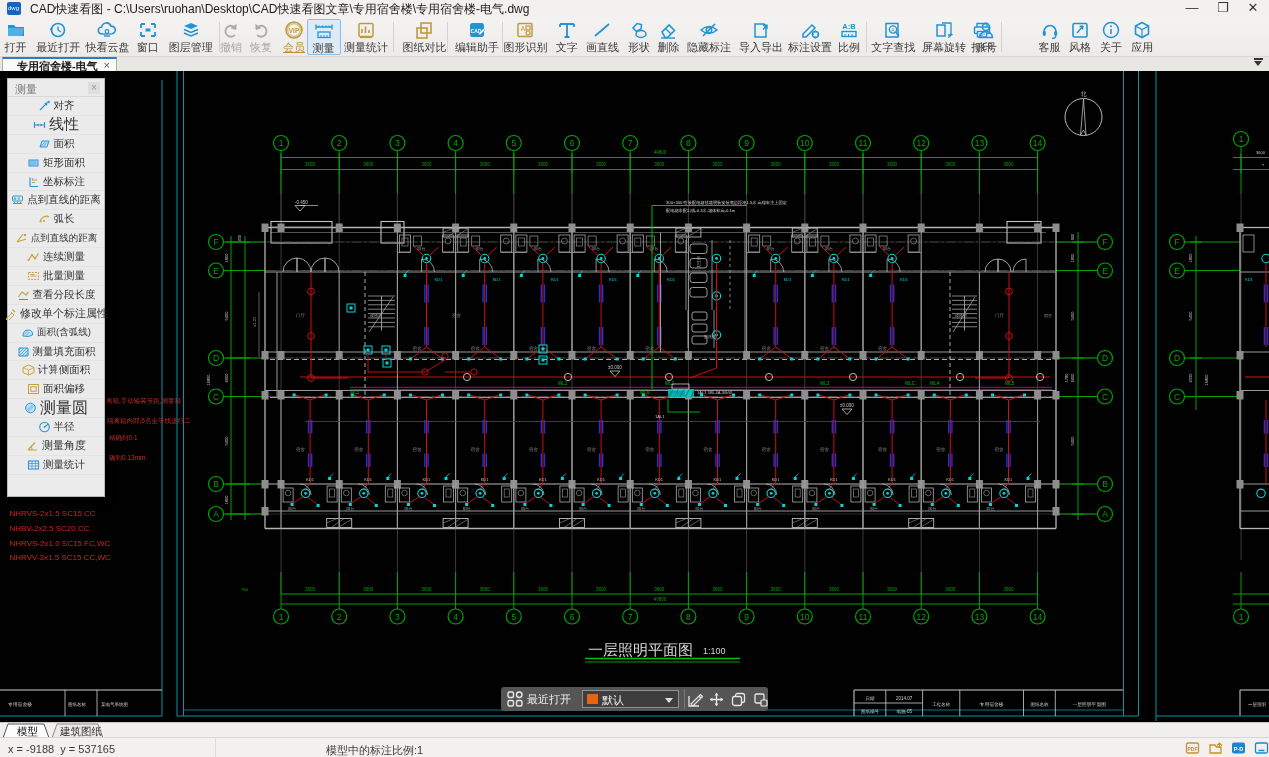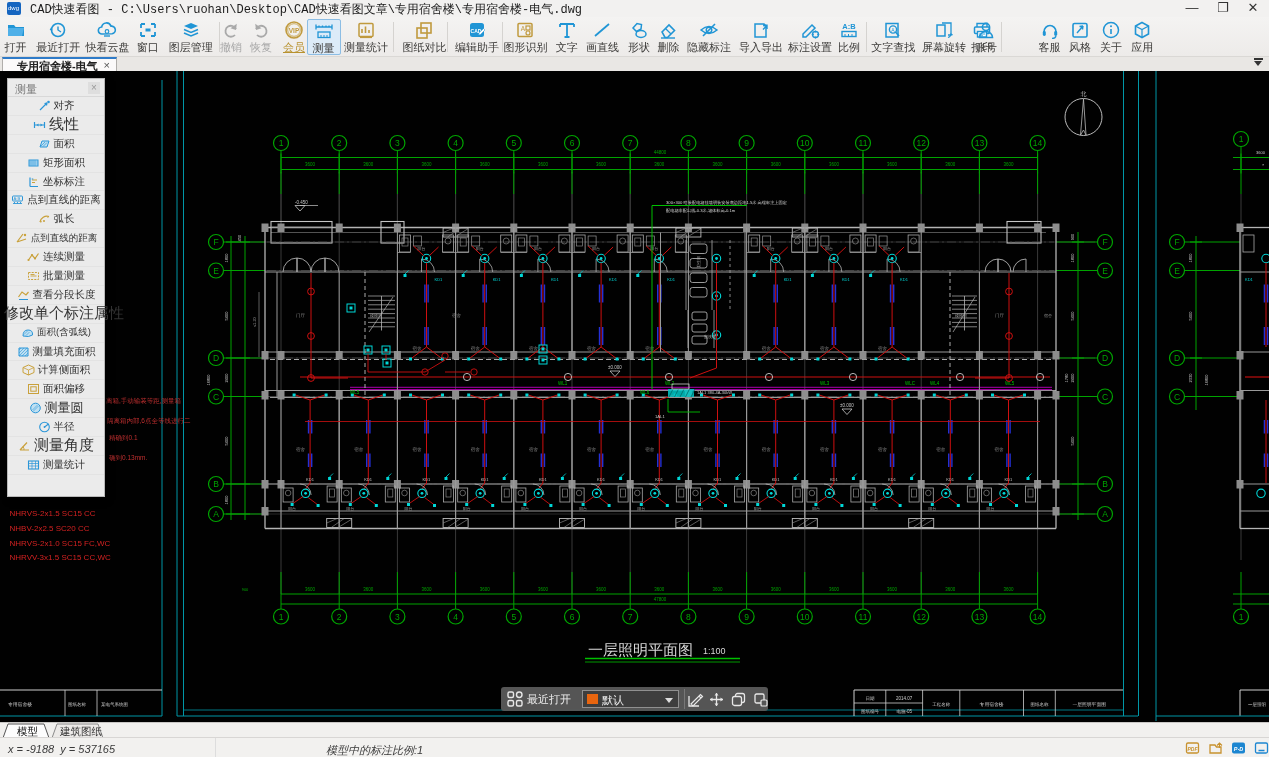--- a/index.html
+++ b/index.html
@@ -1,19 +1,19 @@
 <!DOCTYPE html>
 <html><head><meta charset="utf-8">
 <style>
 * { margin:0; padding:0; box-sizing:border-box; }
 body { width:1269px; height:757px; overflow:hidden; position:relative;
   font-family:"Liberation Sans",sans-serif; background:#000; }
 .titlebar { position:absolute; left:0; top:0; width:1269px; height:17px;
   background:#f2f1f0; font-size:12px; color:#1c1c1c; }
-.titlebar .tt { position:absolute; left:30px; top:1px;font-family:Liberation Mono, monospace; }
+.titlebar .tt { position:absolute; left:30px; top:1px; }
 .appico { position:absolute; left:7px; top:2px; width:14px; height:13px;
   background:#1565c0; border-radius:2px; }
 .appico:after { content:"dwg"; color:#fff; font-size:6px; position:absolute; left:1px; top:3px; }
 .winbtn { position:absolute; top:0px; color:#333; font-size:13px; width:28px; text-align:center; }
 .toolbar { position:absolute; left:0; top:17px; width:1269px; height:40px;
   background:linear-gradient(#f4f3f2,#edebe9); border-bottom:1px solid #dad8d5; }
 .titem { position:absolute; top:2px; height:36px; text-align:center; }
 .tico { height:20px; margin-top:1px; }
 .tlab { font-size:11px; color:#3c3b39; margin-top:0px; white-space:nowrap; }
 .tsel { background:#dcebf8; border:1px solid #8cbde4; border-radius:2px; }
@@ -35,21 +35,21 @@
 .phead .px { position:absolute; right:4px; top:3px; width:12px; height:12px; background:#dedede;
   color:#999; font-size:10px; text-align:center; line-height:12px; }
 .prow { height:18.9px; border-bottom:1px solid #e3e3e3; display:flex; align-items:center; justify-content:center; }
 .pic { display:flex; margin-right:3px; }
 .plab { color:#333; white-space:nowrap; }
 .botbar { position:absolute; left:501px; top:687px; width:267px; height:24px;
   background:rgba(88,88,88,0.96); border-radius:3px; }
 .mtabs { position:absolute; left:0; top:722px; width:1269px; height:15px;
   background:#f1f0ee; border-top:1px solid #c9c7c5; }
 .statusbar { position:absolute; left:0; top:737px; width:1269px; height:20px;
-  background:#f2f1ef; border-top:1px solid #d8d6d4; font-size:11px; color:#3a3a3a;font-style:italic; }
+  background:#f2f1ef; border-top:1px solid #d8d6d4; font-size:11px; color:#3a3a3a; }
 </style></head>
 <body>
 <div class="canvas">
     <svg width="1269" height="651" style="position:absolute;left:0;top:0">
       <line x1="281.0" y1="101.0" x2="281.0" y2="523.0" stroke="#3a3a3a" stroke-width="1"></line>
       <line x1="339.2" y1="101.0" x2="339.2" y2="523.0" stroke="#3a3a3a" stroke-width="1"></line>
       <line x1="397.4" y1="101.0" x2="397.4" y2="523.0" stroke="#3a3a3a" stroke-width="1"></line>
       <line x1="455.6" y1="101.0" x2="455.6" y2="523.0" stroke="#3a3a3a" stroke-width="1"></line>
       <line x1="513.8" y1="101.0" x2="513.8" y2="523.0" stroke="#3a3a3a" stroke-width="1"></line>
       <line x1="572.0" y1="101.0" x2="572.0" y2="523.0" stroke="#3a3a3a" stroke-width="1"></line>
@@ -843,21 +843,21 @@
         <span class="plab" style="font-size:10.5px">查看分段长度</span>
       </div>
       <div class="prow">
         <span class="pic">
           <svg width="13" height="12" viewBox="0 0 13 12">
             <path d="M2,11 L8,5 l2,2 -6,6 Z" fill="none" stroke="#c9a13b" stroke-width="1"></path>
             <path d="M8.5,1.5 l2.5,2.5" stroke="#c9a13b" stroke-width="1.3"></path>
             <path d="M7,4 l3,3" stroke="#c9a13b" stroke-width="0.8"></path>
           </svg>
         </span>
-        <span class="plab" style="font-size:15px">修改单个标注属性</span>
+        <span class="plab" style="font-size:11px">修改单个标注属性</span>
       </div>
       <div class="prow">
         <span class="pic">
           <svg width="13" height="12" viewBox="0 0 13 12">
             <path d="M2,9 Q2,3 7,3 T11.5,8 Q8,10.5 2,9 Z" fill="#bfe0f2" stroke="#2b96d8" stroke-width="1"></path>
             <path d="M3,7.5 l3.5,-3.5 M5,8.5 l3.5,-3.5" stroke="#2b96d8" stroke-width="0.6"></path>
           </svg>
         </span>
         <span class="plab" style="font-size:9.5px">面积(含弧线)</span>
       </div>
@@ -888,40 +888,40 @@
         </span>
         <span class="plab" style="font-size:10.5px">面积偏移</span>
       </div>
       <div class="prow">
         <span class="pic">
           <svg width="13" height="12" viewBox="0 0 13 12">
             <circle cx="6.5" cy="6" r="4.8" fill="#bfe0f2" stroke="#2b96d8" stroke-width="1"></circle>
             <path d="M3.5,8 l5,-5 M4,9.5 l5.5,-5.5" stroke="#2b96d8" stroke-width="0.6"></path>
           </svg>
         </span>
-        <span class="plab" style="font-size:13px">测量圆</span>
+        <span class="plab" style="font-size:16px">测量圆</span>
       </div>
       <div class="prow">
         <span class="pic">
           <svg width="13" height="12" viewBox="0 0 13 12">
             <circle cx="6.5" cy="6" r="4.8" fill="none" stroke="#2b96d8" stroke-width="1.1"></circle>
             <path d="M6.5,6 L10.5,3" stroke="#2b96d8" stroke-width="1.1"></path>
             <circle cx="6.5" cy="6" r="0.9" fill="#2b96d8"></circle>
           </svg>
         </span>
         <span class="plab" style="font-size:10.5px">半径</span>
       </div>
       <div class="prow">
         <span class="pic">
           <svg width="13" height="12" viewBox="0 0 13 12">
             <path d="M2,10 L11,10 M2,10 L9,2.5" stroke="#c9a13b" stroke-width="1.2" fill="none"></path>
             <path d="M6,10 A4,4 0 0 0 5,6.8" fill="none" stroke="#c9a13b" stroke-width="1"></path>
           </svg>
         </span>
-        <span class="plab" style="font-size:15px">测量角度</span>
+        <span class="plab" style="font-size:11px">测量角度</span>
       </div>
       <div class="prow">
         <span class="pic">
           <svg width="13" height="12" viewBox="0 0 13 12">
             <rect x="1.5" y="2" width="10" height="8" fill="none" stroke="#2b96d8" stroke-width="1.1"></rect>
             <path d="M1.5,4.5 h10 M1.5,7 h10 M5,2 v8 M8.5,2 v8" stroke="#2b96d8" stroke-width="0.7"></path>
           </svg>
         </span>
         <span class="plab" style="font-size:10.5px">测量统计</span>
       </div>

